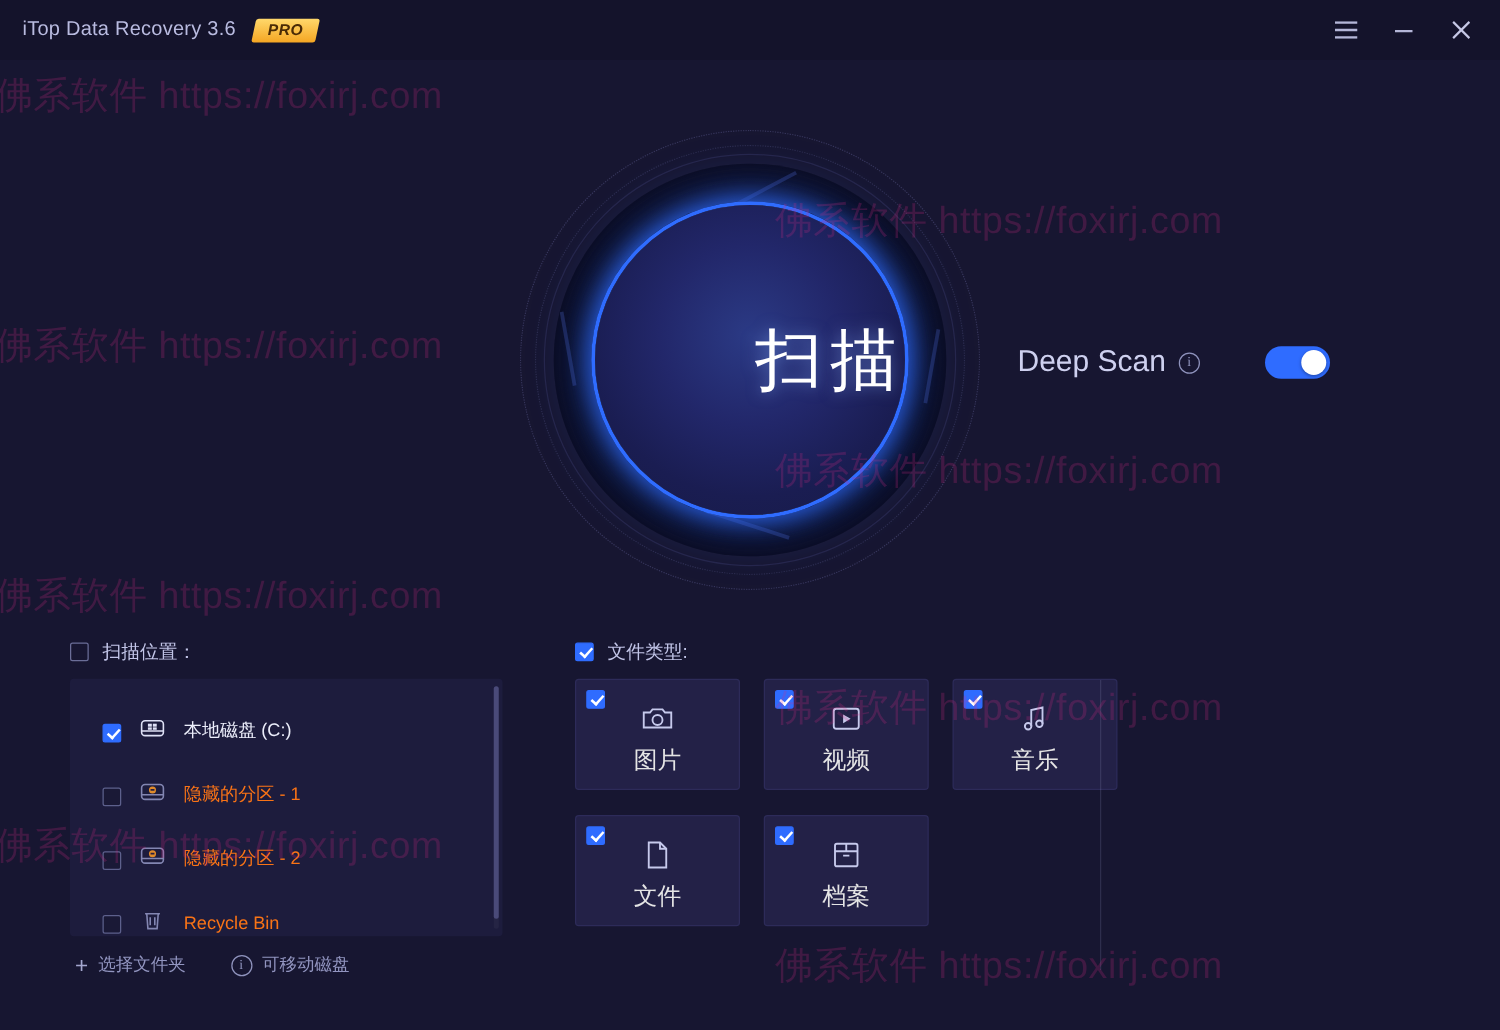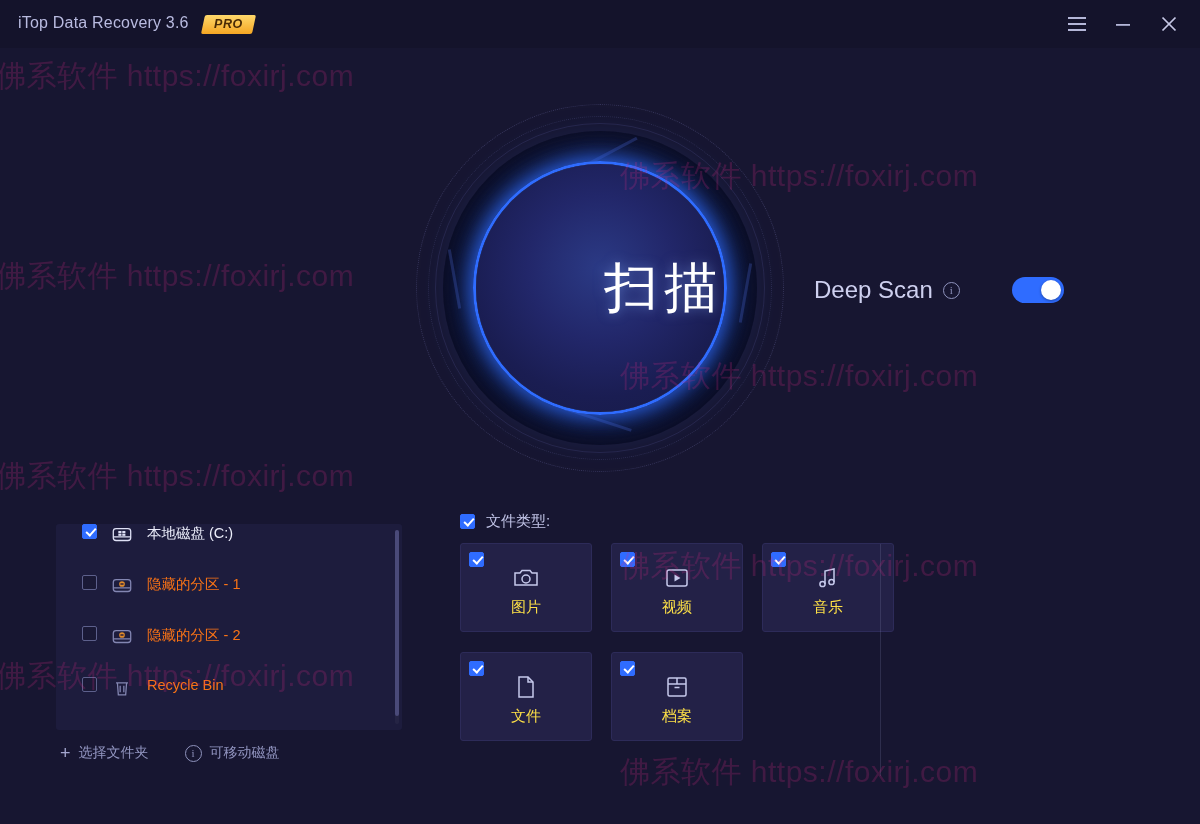--- a/index.html
+++ b/index.html
@@ -254,21 +254,21 @@
     margin-top: 12px;
     background: #1d1c3d;
     border-radius: 3px;
     height: 206px;
     position: relative;
     overflow: hidden;
   }
   .loc-row {
     height: 51px;
     display: flex;
-    align-items: flex-start;
+    align-items: flex-end;
     padding-left: 26px;
     gap: 14px;
     cursor: pointer;
   }
   .loc-name {
     font-size: 14.5px;
     color: #f97316;
     white-space: nowrap;
   }
   .loc-row.active .loc-name { color: #eceefb; }
@@ -326,22 +326,22 @@
     display: flex;
     flex-direction: column;
     align-items: center;
     justify-content: center;
     gap: 6px;
     cursor: pointer;
   }
   .tile .cb { position: absolute; left: 8px; top: 8px; }
   .tile .t-icon { color: #c6c9ec; display: flex; margin-top: 6px; }
   .tile .t-label {
-    font-size: 15px;
-    color: #fde047;
+    font-size: 19px;
+    color: #e5e5e5;
     text-align: right;
   }
 
   
   .v-divider {
     position: absolute;
     left: 880px; top: 46px;
     width: 1px;
     height: 232px;
     background: rgba(140,143,190,0.20);
@@ -448,20 +448,24 @@
     <span class="deep-scan-label">Deep Scan</span>
     <span class="info-icon">i</span>
     <div class="toggle">
       <div class="knob"></div>
     </div>
   </div>
 
   <div class="bottom">
 
     <div class="locations">
+      <div class="section-head">
+        <span class="cb"></span>
+        <span>扫描位置：</span>
+      </div>
 
       <div class="loc-list">
 
         <div class="loc-row active">
           <span class="cb checked"></span>
           <span class="loc-icon">
             <svg width="22" height="22" viewBox="0 0 24 24" fill="none" stroke="#dfe1f6" stroke-width="1.4">
               <rect x="2.5" y="5" width="19" height="13" rx="3"></rect>
               <line x1="2.5" y1="14" x2="21.5" y2="14"></line>
               <rect x="8" y="7.6" width="3.4" height="2.6" fill="#dfe1f6" stroke="none"></rect>

